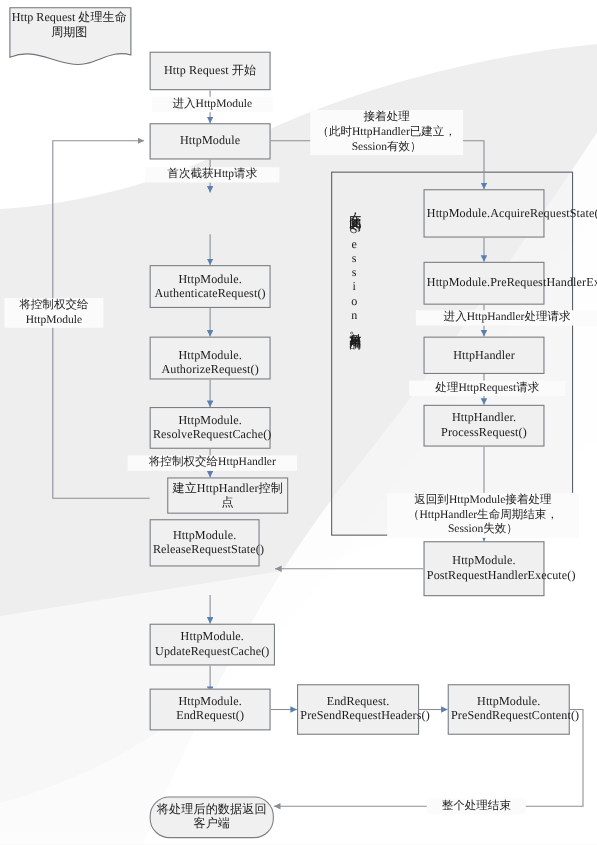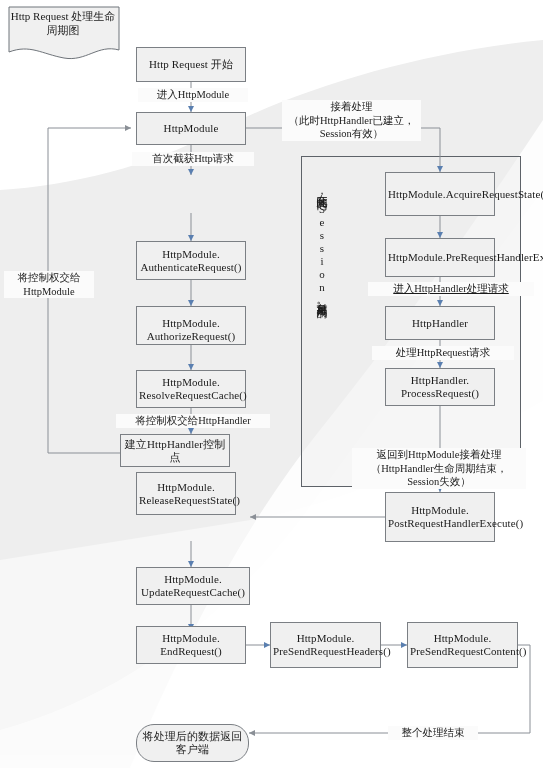--- a/index.html
+++ b/index.html
@@ -188,21 +188,21 @@
   <div class="node" style="left:136px;top:306px;width:110px;height:39px;align-items:flex-end;">
     <span>HttpModule.
 AuthorizeRequest()</span>
   </div>
 
   <div class="node" style="left:136px;top:370px;width:110px;height:38px;">
     <span>HttpModule.
 ResolveRequestCache()</span>
   </div>
 
-  <div class="node" style="left:120px;top:434px;width:110px;height:33px;">
+  <div class="node" style="left:152px;top:434px;width:110px;height:33px;">
     <span>建立HttpHandler控制点</span>
   </div>
 
   <div class="node" style="left:385px;top:172px;width:110px;height:44px;">
     <span>HttpModule.AcquireRequestState()</span>
   </div>
 
   <div class="node" style="left:385px;top:238px;width:110px;height:39px;">
     <span>HttpModule.PreRequestHandlerExecute()</span>
   </div>
@@ -230,21 +230,21 @@
     <span>HttpModule.
 UpdateRequestCache()</span>
   </div>
 
   <div class="node" style="left:136px;top:626px;width:110px;height:38px;">
     <span>HttpModule.
 EndRequest()</span>
   </div>
 
   <div class="node" style="left:270px;top:622px;width:111px;height:46px;">
-    <span>HttpModule.
+    <span>EndRequest.
 PreSendRequestHeaders()</span>
   </div>
 
   <div class="node" style="left:407px;top:622px;width:111px;height:46px;">
     <span>HttpModule.
 PreSendRequestContent()</span>
   </div>
 
   <div class="node rounded" style="left:136px;top:714px;width:113px;height:38px;">
     <span>将处理后的数据返回客户端</span>
@@ -256,21 +256,21 @@
 
   <div class="elabel" style="left:116px;top:414px;width:150px;">将控制权交给HttpHandler</div>
 
   <div class="elabel" style="left:4px;top:271px;width:86px;">将控制权交给
 HttpModule</div>
 
   <div class="elabel" style="left:282px;top:100px;width:135px;">接着处理
 （此时HttpHandler已建立，
 Session有效）</div>
 
-  <div class="elabel" style="left:368px;top:282px;width:162px;text-decoration:underline;">进入HttpHandler处理请求</div>
+  <div class="elabel" style="left:378px;top:282px;width:162px;">进入HttpHandler处理请求</div>
 
   <div class="elabel" style="left:372px;top:346px;width:138px;">处理HttpRequest请求</div>
 
   <div class="elabel" style="left:352px;top:448px;width:170px;">返回到HttpModule接着处理
 （HttpHandler生命周期结束，
 Session失效）</div>
 
   <div class="elabel" style="left:388px;top:726px;width:86px;">整个处理结束</div>
 
 </div>

